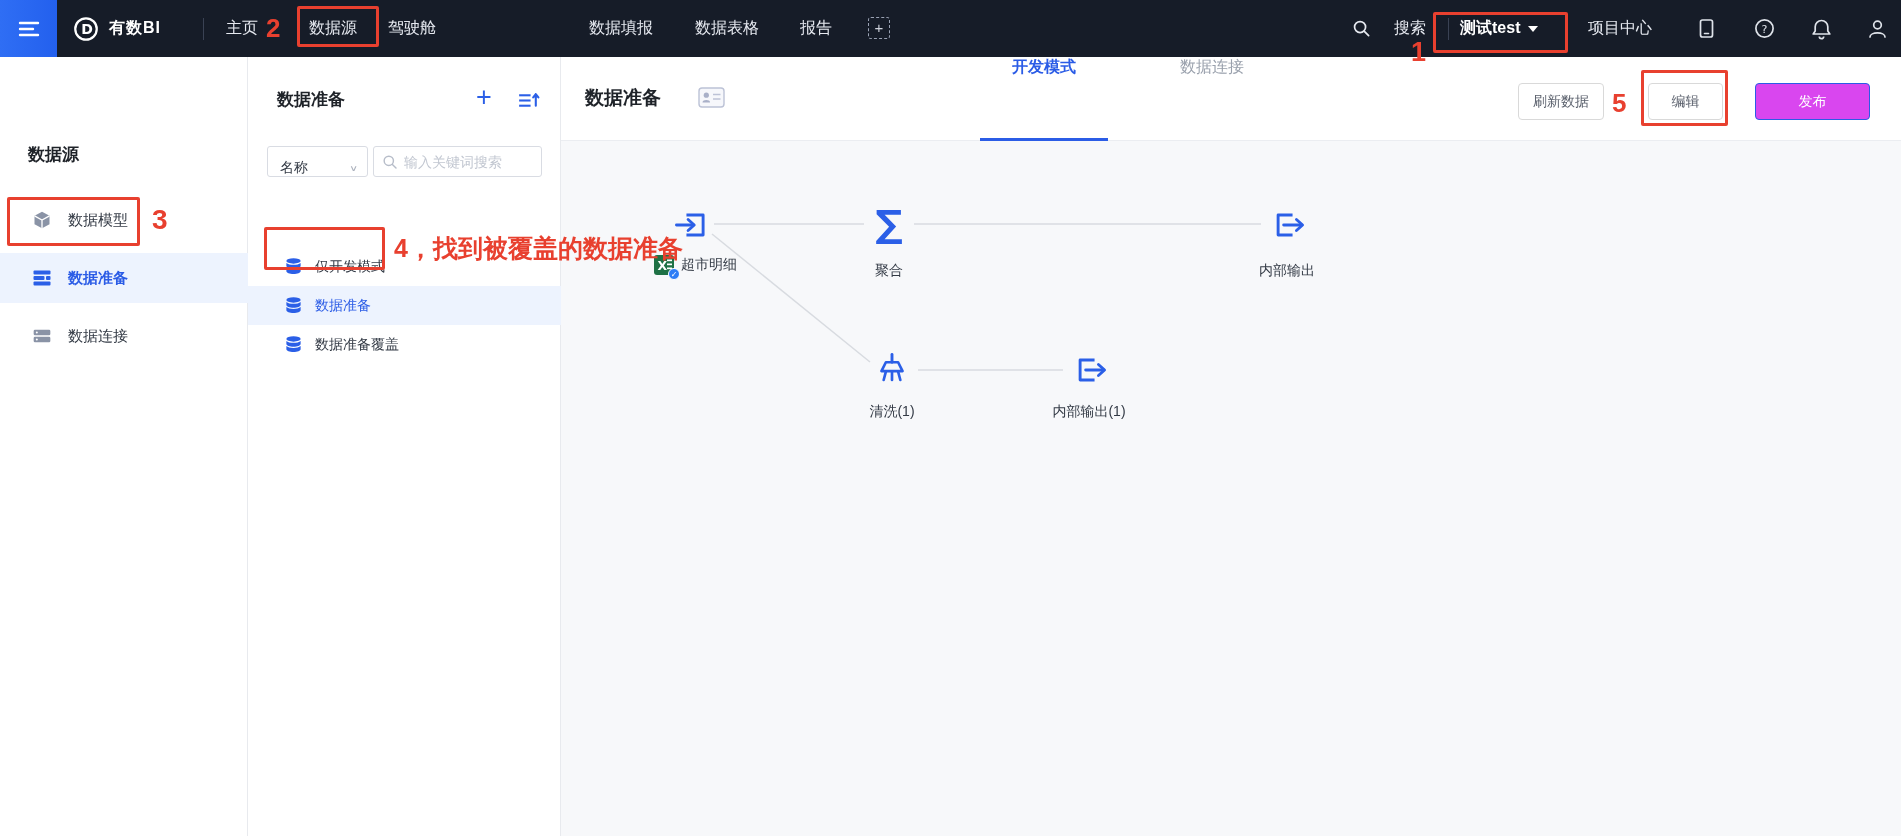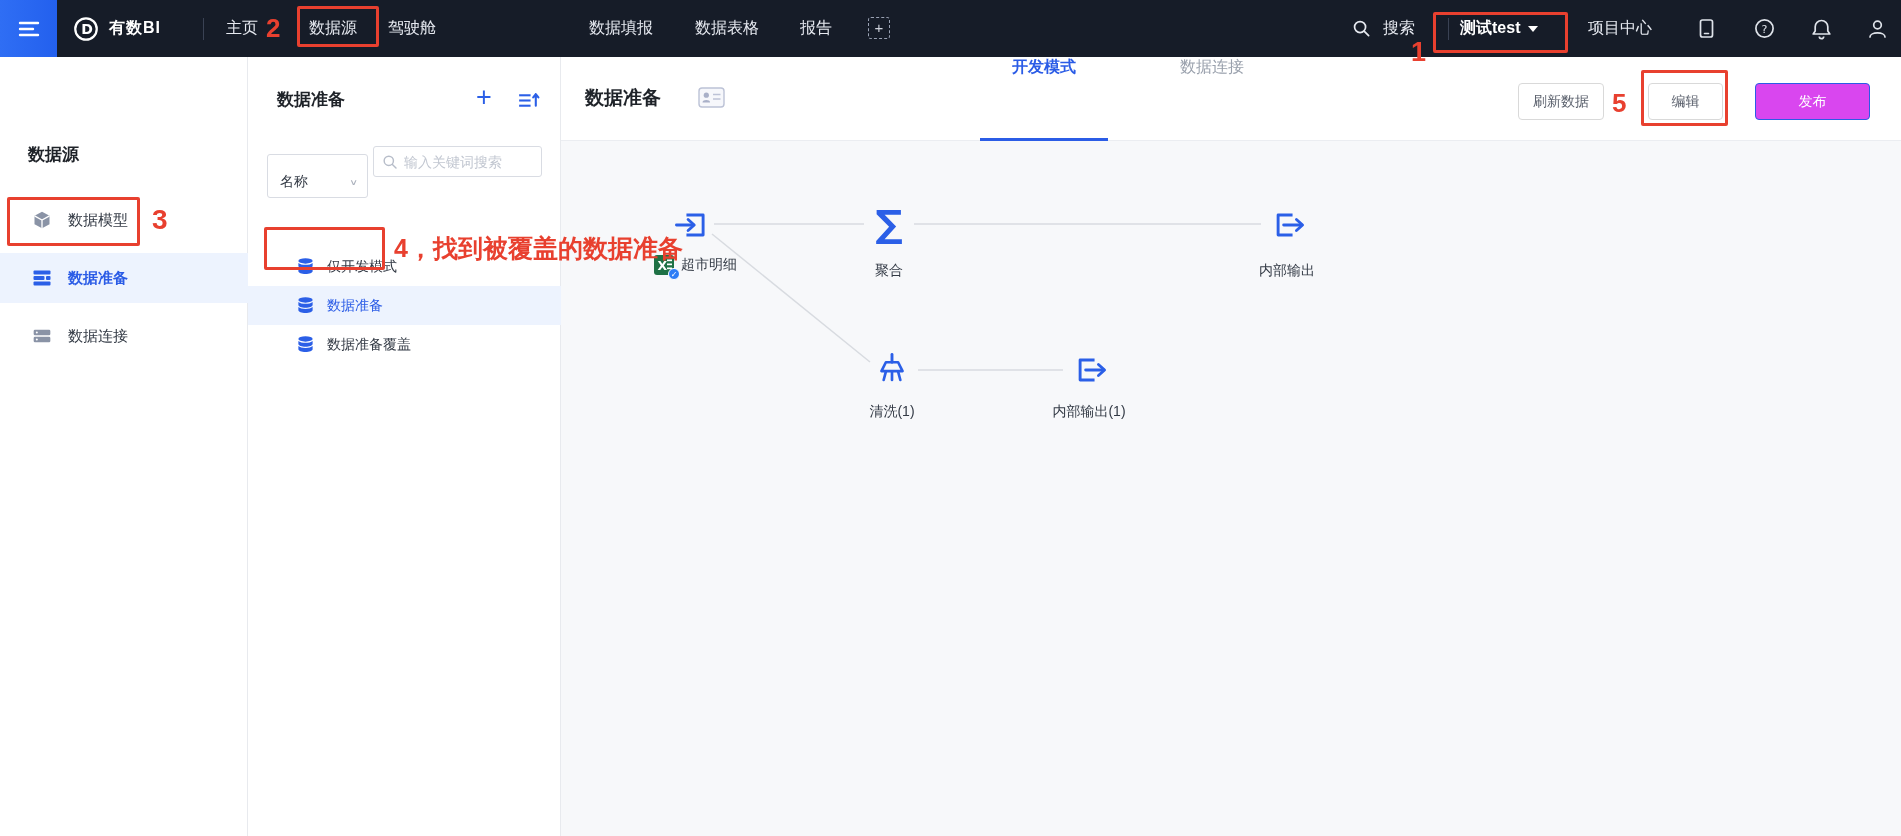--- a/index.html
+++ b/index.html
@@ -8,44 +8,44 @@
 
   
   .topbar { position:absolute; left:0; top:0; width:1901px; height:57px; background:#161c28; z-index:5; }
   .menu-btn { position:absolute; left:0; top:0; width:57px; height:57px; background:linear-gradient(90deg,#2f6ef4,#2360ee); display:flex; align-items:center; justify-content:center; cursor:pointer; }
   .menu-btn svg { display:block; }
   .logo { position:absolute; left:72px; top:0; height:57px; display:flex; align-items:center; gap:9px; color:#fff; cursor:pointer; }
   .logo-text { font-size:16px; font-weight:700; letter-spacing:1px; }
   .tb-div { position:absolute; top:18px; width:1px; height:22px; background:#3a4254; }
   .nav-item { position:absolute; top:0; height:57px; display:flex; align-items:center; color:#e6e9f0; font-size:16px; cursor:pointer; white-space:nowrap; }
   .nav-add { position:absolute; left:868px; top:17px; width:22px; height:22px; border:1px dashed #9aa2b4; border-radius:3px; color:#cfd3dc; font-size:15px; line-height:20px; text-align:center; cursor:pointer; }
-  .tb-search { position:absolute; left:1352px; top:0; height:57px; display:flex; align-items:center; gap:12px; color:#e6e9f0; font-size:16px; cursor:pointer; }
+  .tb-search { position:absolute; left:1352px; top:0; height:57px; display:flex; align-items:center; gap:23px; color:#e6e9f0; font-size:16px; cursor:pointer; }
   .workspace { position:absolute; left:1460px; top:0; height:57px; display:flex; align-items:center; gap:8px; color:#fff; font-size:16px; font-weight:700; cursor:pointer; }
   .caret-down { width:0; height:0; border-left:5px solid transparent; border-right:5px solid transparent; border-top:6px solid #fff; }
   .proj-center { position:absolute; left:1588px; top:0; height:57px; display:flex; align-items:center; color:#e6e9f0; font-size:16px; cursor:pointer; }
   .tb-icon { position:absolute; top:17px; width:23px; height:23px; cursor:pointer; }
 
   
   .sidebar { position:absolute; left:0; top:57px; width:248px; height:779px; background:#fff; border-right:1px solid #e8eaee; }
   .sb-title { position:absolute; left:28px; top:86px; font-size:17px; color:#1f2329; font-weight:600; }
   .sb-item { position:absolute; left:0; width:248px; height:50px; display:flex; align-items:center; gap:16px; padding-left:32px; font-size:15px; color:#333a45; cursor:pointer; }
   .sb-item.active { background:#edf3fe; color:#2b5ce6; font-weight:600; }
 
   
   .panel { position:absolute; left:248px; top:57px; width:313px; height:779px; background:#fff; border-right:1px solid #e8eaee; }
   .pn-title { position:absolute; left:29px; top:31px; font-size:17px; color:#1f2329; font-weight:600; }
   .pn-plus { position:absolute; left:228px; top:27px; font-size:27px; color:#2b5fe7; font-weight:400; cursor:pointer; line-height:1; }
   .pn-sort { position:absolute; left:268px; top:31px; cursor:pointer; }
   .pn-filter { position:absolute; left:19px; top:89px; display:flex; gap:5px; }
-  .pn-select { width:101px; height:44px; border:1px solid #d9dce3; border-radius:3px; display:flex; align-items:center; justify-content:space-between; padding:12px 9px 0 12px; font-size:14px; color:#333a45; cursor:pointer; background:#fff;margin-top:8px; }
+  .pn-select { width:101px; height:31px; border:1px solid #d9dce3; border-radius:3px; display:flex; align-items:center; justify-content:space-between; padding:12px 9px 0 12px; font-size:14px; color:#333a45; cursor:pointer; background:#fff; }
   .pn-chev { color:#aab0bc; font-size:12px; transform:scaleY(0.7); }
   .pn-search { width:169px; height:31px; border:1px solid #d9dce3; border-radius:3px; display:flex; align-items:center; gap:6px; padding:0 8px; background:#fff; }
   .pn-search input { border:none; outline:none; width:125px; font-size:14px; color:#333; background:transparent; font-family:inherit; }
   .pn-search input::placeholder { color:#c2c7d1; }
-  .pn-row { position:absolute; left:0; width:343px; height:39px; display:flex; align-items:center; gap:12px; padding-left:48px; font-size:14px; color:#333a45; cursor:pointer; }
+  .pn-row { position:absolute; left:0; width:343px; height:39px; display:flex; align-items:center; gap:12px; padding-left:36px; font-size:14px; color:#333a45; cursor:pointer; }
   .pn-row.active { background:#edf3fe; color:#2b5ce6; }
 
   
   .main { position:absolute; left:561px; top:57px; width:1340px; height:779px; background:#fff; }
   .main-header { position:absolute; left:0; top:0; width:1340px; height:84px; background:#fff; border-bottom:1px solid #ebedf1; }
   .mh-title { position:absolute; left:24px; top:28px; font-size:19px; color:#1f2329; font-weight:700; }
   .mh-badge { position:absolute; left:137px; top:30px; cursor:pointer; }
   .tab { position:absolute; top:0; width:128px; height:84px; display:flex; align-items:flex-start; justify-content:center; font-size:16px; color:#99a0ac; cursor:pointer; }
   .tab.active { color:#2b5ce6; font-weight:700; border-bottom:3px solid #2b5ce6; }
   .btn { position:absolute; top:26px; height:37px; border-radius:4px; font-size:14px; display:flex; align-items:center; justify-content:center; cursor:pointer; font-family:inherit; }

